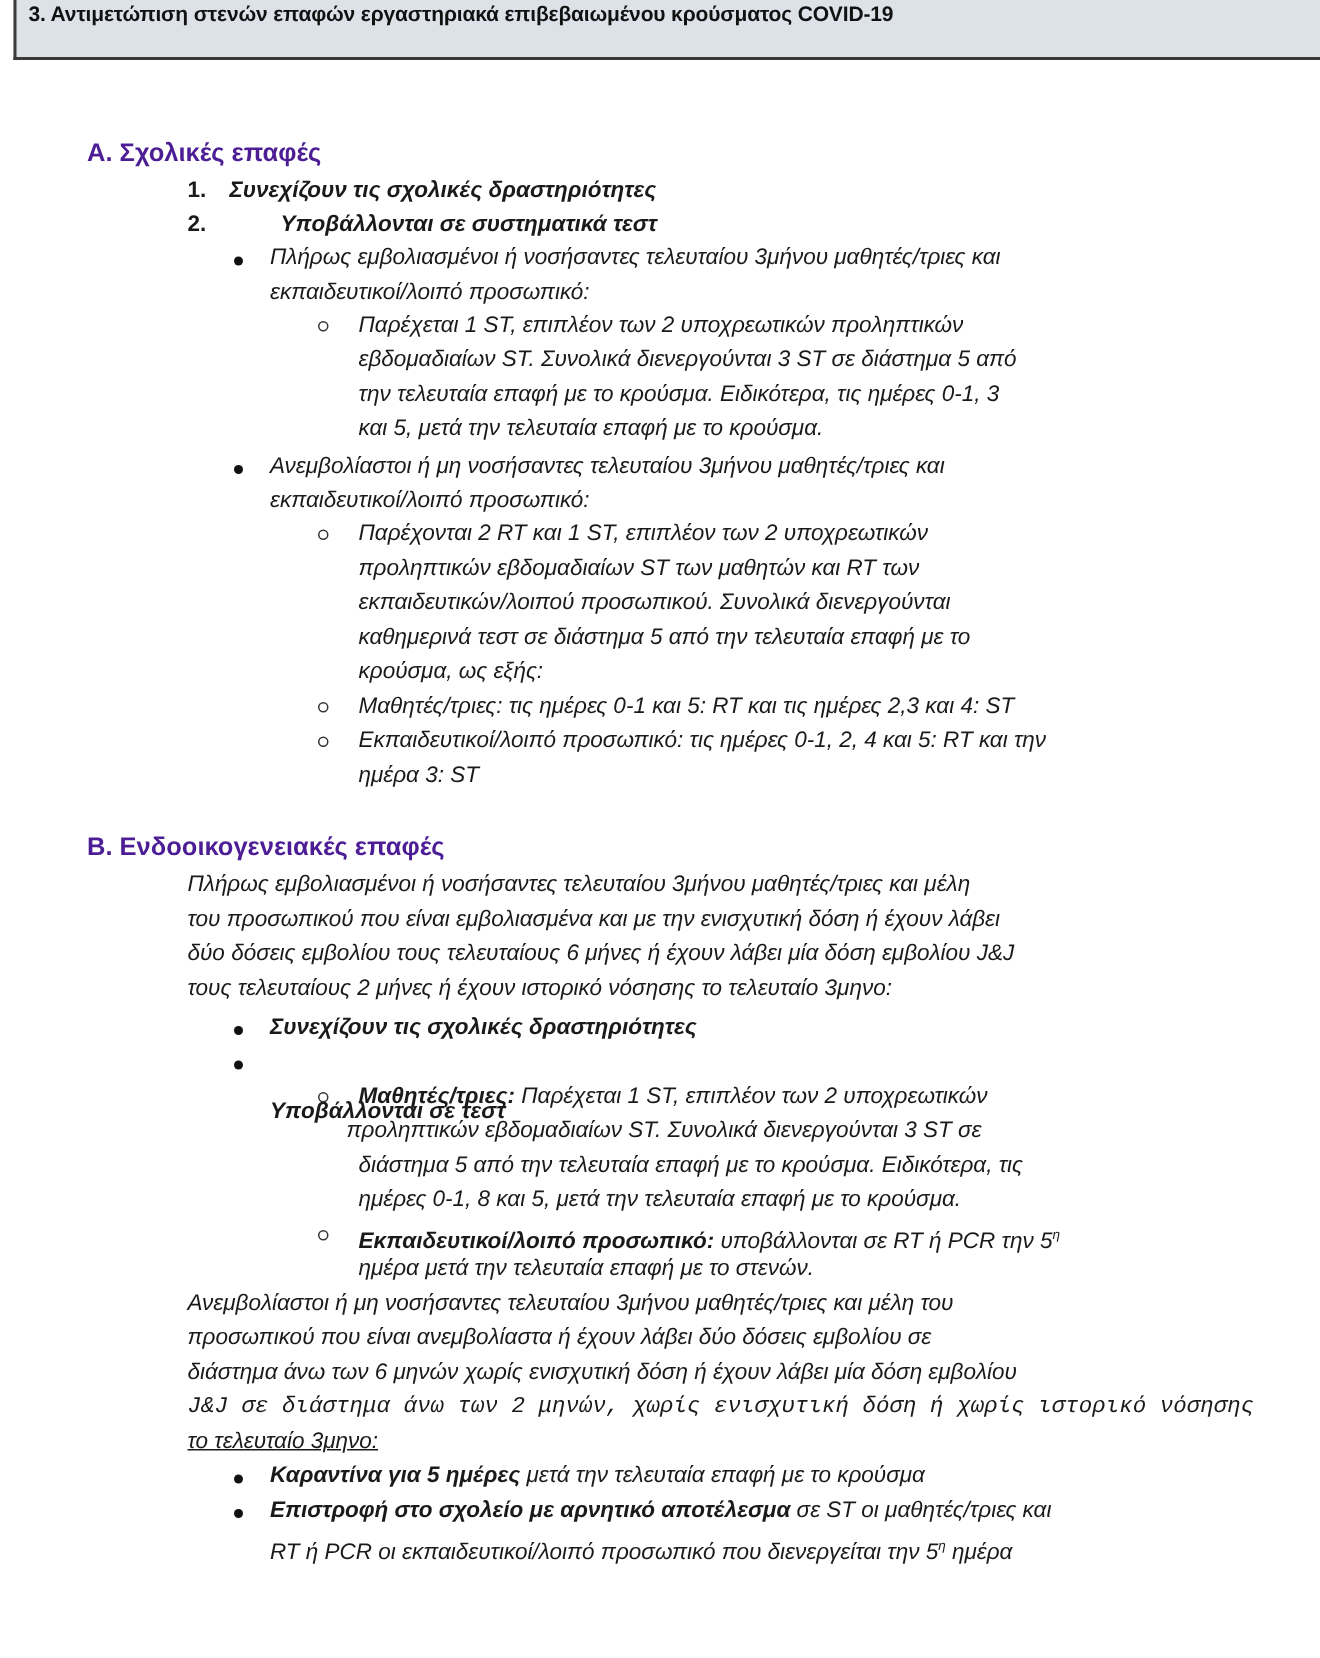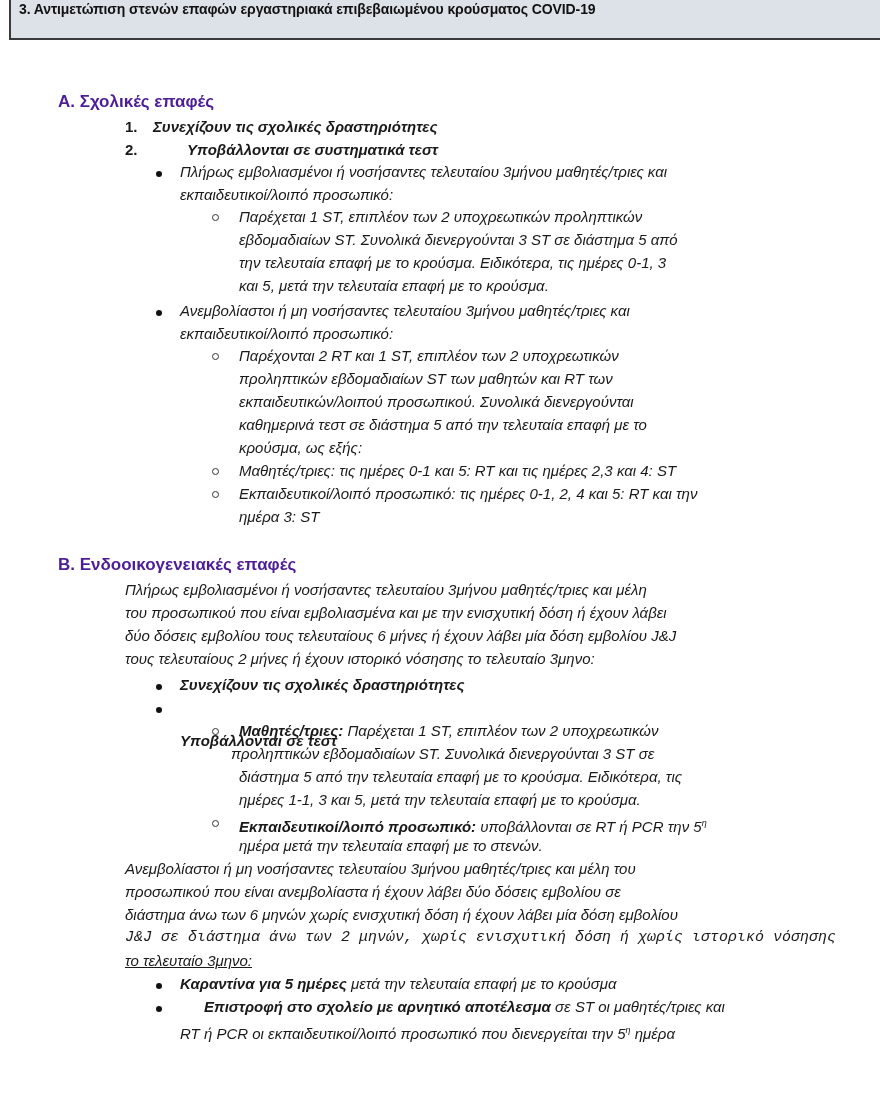--- a/index.html
+++ b/index.html
@@ -81,30 +81,30 @@
 
 <span class="bullet-dot" style="left:156px; top:684px;"></span>
 <div class="line bold" style="left:180px; top:674px;">Συνεχίζουν τις σχολικές δραστηριότητες</div>
 <span class="bullet-dot" style="left:156px; top:707px;"></span>
 <div class="line bold" style="left:180px; top:697px;margin-top:33px;">Υποβάλλονται σε τεστ</div>
 
 <span class="bullet-circle" style="left:212px; top:728px;"></span>
 <div class="line" style="left:239px; top:720px;"><span class="bold">Μαθητές/τριες:</span><span> Παρέχεται 1  ST, επιπλέον των 2 υποχρεωτικών</span></div>
 <div class="line" style="left:231px; top:743px;">προληπτικών εβδομαδιαίων ST. Συνολικά διενεργούνται 3 ST σε</div>
 <div class="line" style="left:239px; top:766px;">διάστημα 5 από την τελευταία επαφή με το κρούσμα. Ειδικότερα, τις</div>
-<div class="line" style="left:239px; top:789px;">ημέρες 1-1, 3 και 5, μετά την τελευταία επαφή με το κρούσμα.</div>
+<div class="line" style="left:239px; top:789px;">ημέρες 0-1, 8 και 5, μετά την τελευταία επαφή με το κρούσμα.</div>
 
 <span class="bullet-circle" style="left:212px; top:820px;"></span>
 <div class="line" style="left:239px; top:812px;"><span class="bold">Εκπαιδευτικοί/λοιπό προσωπικό:</span><span> υποβάλλονται σε RT ή PCR την 5</span><sup>η</sup></div>
 <div class="line" style="left:239px; top:835px;">ημέρα μετά την τελευταία επαφή με το στενών.</div>
 
 <div class="line italic" style="left:125px; top:858px;">Ανεμβολίαστοι ή μη νοσήσαντες τελευταίου 3μήνου μαθητές/τριες και μέλη του</div>
 <div class="line italic" style="left:125px; top:881px;">προσωπικού που είναι ανεμβολίαστα ή έχουν λάβει δύο δόσεις εμβολίου σε</div>
 <div class="line italic" style="left:125px; top:904px;">διάστημα άνω των 6 μηνών χωρίς ενισχυτική δόση ή έχουν λάβει μία δόση εμβολίου</div>
 <div class="line italic" style="left:125px; top:927px;font-family:Liberation Mono, monospace;">J&amp;J σε διάστημα άνω των 2 μηνών, χωρίς ενισχυτική δόση ή χωρίς ιστορικό νόσησης</div>
 <div class="line italic" style="left:125px; top:950px;text-decoration:underline;">το τελευταίο 3μηνο:</div>
 
 <span class="bullet-dot" style="left:156px; top:983px;"></span>
 <div class="line" style="left:180px; top:973px;"><span class="bold">Καραντίνα για 5 ημέρες</span><span> μετά την τελευταία επαφή με το κρούσμα</span></div>
 
 <span class="bullet-dot" style="left:156px; top:1006px;"></span>
-<div class="line" style="left:180px; top:996px;margin-left:24px;"><span class="bold">Επιστροφή στο σχολείο με αρνητικό αποτέλεσμα</span><span> σε ST οι μαθητές/τριες και</span></div>
+<div class="line" style="left:180px; top:996px;"><span class="bold">Επιστροφή στο σχολείο με αρνητικό αποτέλεσμα</span><span> σε ST οι μαθητές/τριες και</span></div>
 <div class="line" style="left:180px; top:1019px;"><span>RT ή PCR οι εκπαιδευτικοί/λοιπό προσωπικό που διενεργείται την 5</span><sup>η</sup><span> ημέρα</span></div>
 
 </body></html>

